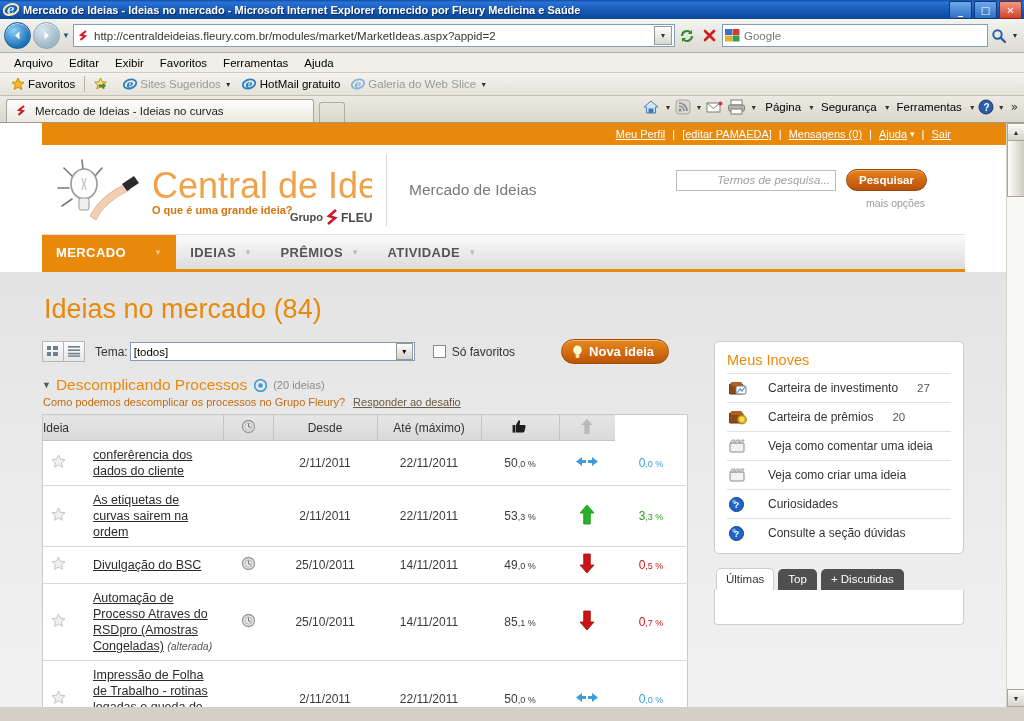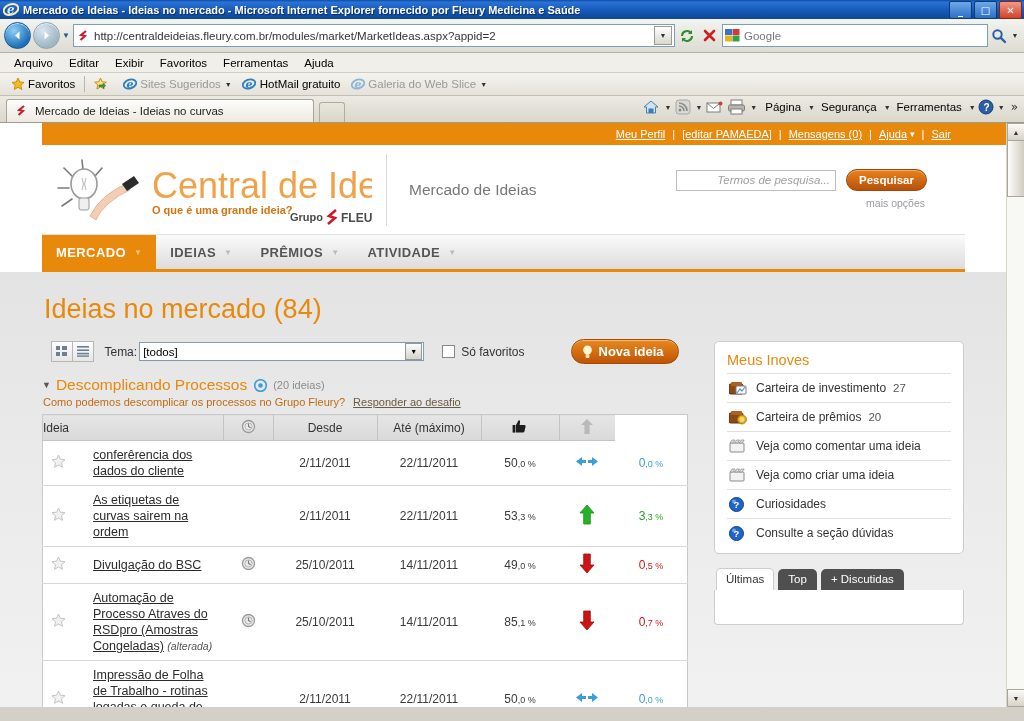--- a/index.html
+++ b/index.html
@@ -100,34 +100,34 @@
     font-size:11.5px;font-style:italic;padding:0 5px;line-height:19px;}
   .btn-orange{background:linear-gradient(to bottom,#e8831d,#b8500a);color:#fff;border:1px solid #9c4708;
     border-radius:11px;height:20px;padding:0 12px;font-size:11.5px;font-weight:bold;margin-left:10px;
     display:flex;align-items:center;box-shadow:inset 0 1px 0 rgba(255,255,255,.35);}
   .maisopt{font-size:10.5px;color:#9a9a9a;margin-top:6px;margin-right:2px;}
 
   
   .navwrap{margin:0 42px;height:34px;background:linear-gradient(to bottom,#fbfbfb,#dcdcdc);
     border-top:1px solid #e2e2e2;display:flex;align-items:stretch;border-bottom:3px solid #e8890c;}
   .navitem{display:flex;align-items:center;padding:0 14px;font-size:13px;font-weight:bold;color:#555;letter-spacing:.4px;}
-  .navitem.active{background:#e8890c;color:#fff;}
+  .navitem.active{background:#e8890c;color:#fff;gap:20px;}
   .navcaret{font-size:8px;margin-left:8px;color:#bbb;}
   .navitem.active .navcaret{color:#f6c68b;}
 
   
   .pagebody{background:linear-gradient(to bottom,#e3e3e3 0%,#eaeaea 40%,#f2f2f2 100%);
     min-height:300px;padding:0 42px;position:relative;}
   h1.ideias{color:#e8890c;font-size:27px;font-weight:normal;margin:0;padding:22px 0 16px 2px;
     font-family:"Liberation Sans",sans-serif;}
   .contentrow{display:flex;align-items:flex-start;}
   .leftcol{width:646px;flex:0 0 auto;}
   .rightcol{width:250px;flex:0 0 auto;margin-left:26px;}
 
-  .filterbar{display:flex;align-items:center;height:21px;margin-bottom:14px;justify-content:center;}
+  .filterbar{display:flex;align-items:center;height:21px;margin-bottom:14px;}
   .viewtoggle{display:flex;}
   .vtbtn{width:20px;height:19px;border:1px solid #b6b6b6;background:linear-gradient(to bottom,#fdfdfd,#e6e6e6);
     display:flex;align-items:center;justify-content:center;}
   .vtbtn+.vtbtn{border-left:none;}
   .temalbl{font-size:12px;color:#333;margin:0 2px 0 10px;}
   .temasel{width:280px;height:17px;border:1px solid #7f9db9;background:#fff;display:flex;align-items:center;
     padding:0 0 0 3px;font-size:11.5px;color:#000;}
   .temasel .val{flex:1 1 auto;}
   .temasel .ar{width:15px;height:15px;background:linear-gradient(to bottom,#fcfcfc,#d4d4cc);
     border:1px solid #97978e;display:flex;align-items:center;justify-content:center;font-size:7px;margin-right:1px;}
@@ -164,21 +164,21 @@
   td.pct{width:62px;text-align:center;color:#3a3a3a;font-size:13.5px;white-space:nowrap;}
   td.pct .sm{font-size:9px;}
   td.arrow{width:40px;text-align:center;padding:0;}
   td.delta{width:56px;text-align:center;font-size:13px;white-space:nowrap;padding-right:10px;}
   td.delta .sm{font-size:9px;}
   .up{color:#2ba02b;} .down{color:#cc1414;} .flat{color:#3c9ddb;}
 
   
   .boxwhite{background:#fff;border:1px solid #cdcdcd;border-radius:5px;padding:10px 12px 6px 12px;}
   .boxtitle{color:#e8890c;font-size:14.5px;margin-bottom:5px;}
-  .mrow{display:flex;align-items:center;padding:6px 2px;border-top:1px solid #e0e0e0;font-size:12px;color:#333;}
+  .mrow{display:flex;align-items:center;padding:6px 2px;border-top:1px solid #e0e0e0;font-size:12px;color:#333;gap:12px;}
   .mrow:first-of-type{border-top:none;}
   .mrow .mi{width:20px;height:16px;margin-right:7px;flex:0 0 auto;display:flex;align-items:center;}
   .mrow .cnt{margin-left:7px;color:#555;font-size:11.5px;}
   .tabsrow{display:flex;align-items:flex-end;margin-top:14px;padding-left:2px;}
   .rtab{background:#4f4f4f;color:#fff;font-size:11.5px;padding:4px 10px 5px 10px;border-radius:5px 5px 0 0;margin-right:4px;}
   .rtab.active{background:#fff;color:#333;border:1px solid #cdcdcd;border-bottom:none;padding:4px 9px 5px 9px;}
   .rtabpanel{background:#fff;border:1px solid #cdcdcd;border-top:none;height:34px;border-radius:0 0 4px 4px;}
 
   
   .vscroll{position:absolute;right:0;top:0;width:17px;height:584px;

